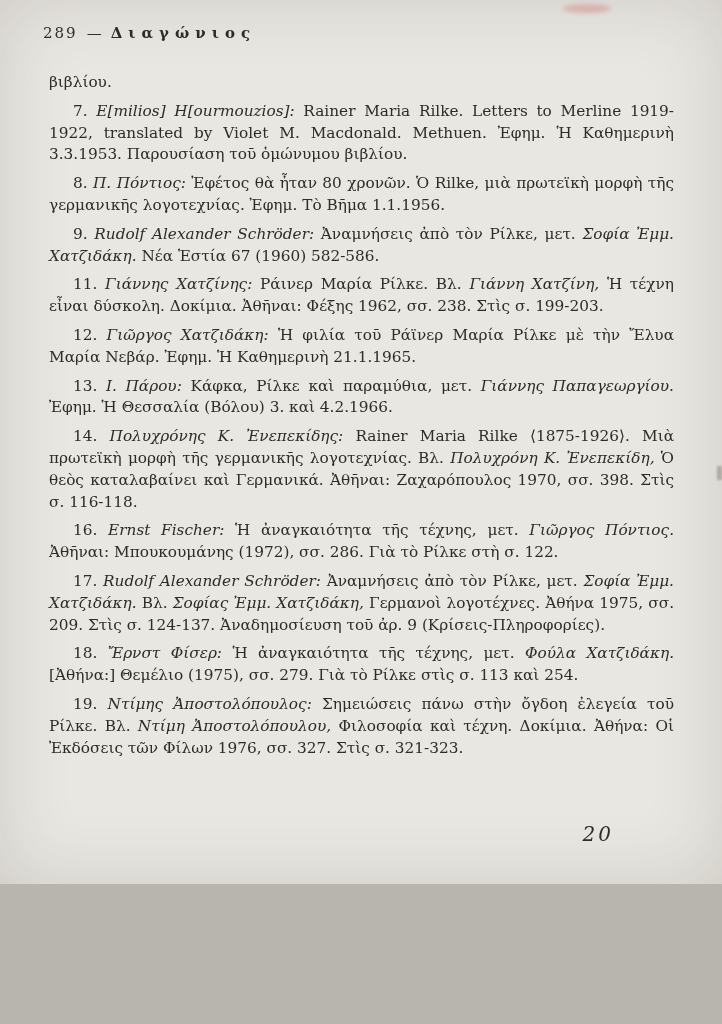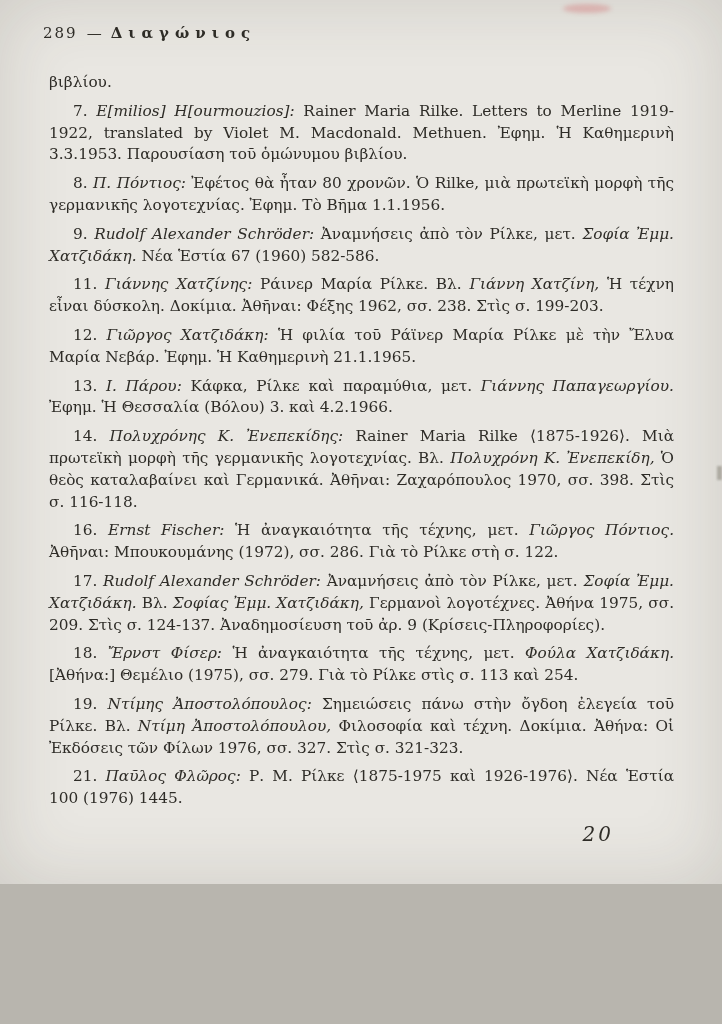--- a/index.html
+++ b/index.html
@@ -84,18 +84,17 @@
       <p class="entry"><span>8. </span><span class="it">Π. Πόντιος: </span><span>Ἐφέτος θὰ ἦταν 80 χρονῶν. Ὁ Rilke, μιὰ πρωτεϊκὴ μορφὴ τῆς γερμανικῆς λογοτεχνίας. Ἐφημ. Τὸ Βῆμα 1.1.1956.</span></p>
       <p class="entry"><span>9. </span><span class="it">Rudolf Alexander Schröder: </span><span>Ἀναμνήσεις ἀπὸ τὸν Ρίλκε, μετ. </span><span class="it">Σοφία Ἐμμ. Χατζιδάκη.</span><span> Νέα Ἑστία 67 (1960) 582-586.</span></p>
       <p class="entry"><span>11. </span><span class="it">Γιάννης Χατζίνης: </span><span>Ράινερ Μαρία Ρίλκε. Βλ. </span><span class="it">Γιάννη Χατζίνη,</span><span> Ἡ τέχνη εἶναι δύσκολη. Δοκίμια. Ἀθῆναι: Φέξης 1962, σσ. 238. Στὶς σ. 199-203.</span></p>
       <p class="entry"><span>12. </span><span class="it">Γιῶργος Χατζιδάκη: </span><span>Ἡ φιλία τοῦ Ράϊνερ Μαρία Ρίλκε μὲ τὴν Ἔλυα Μαρία Νεβάρ. Ἐφημ. Ἡ Καθημερινὴ 21.1.1965.</span></p>
       <p class="entry"><span>13. </span><span class="it">Ι. Πάρου: </span><span>Κάφκα, Ρίλκε καὶ παραμύθια, μετ. </span><span class="it">Γιάννης Παπαγεωργίου.</span><span> Ἐφημ. Ἡ Θεσσαλία (Βόλου) 3. καὶ 4.2.1966.</span></p>
       <p class="entry"><span>14. </span><span class="it">Πολυχρόνης Κ. Ἐνεπεκίδης: </span><span>Rainer Maria Rilke ⟨1875-1926⟩. Μιὰ πρωτεϊκὴ μορφὴ τῆς γερμανικῆς λογοτεχνίας. Βλ. </span><span class="it">Πολυχρόνη Κ. Ἐνεπεκίδη,</span><span> Ὁ θεὸς καταλαβαίνει καὶ Γερμανικά. Ἀθῆναι: Ζαχαρόπουλος 1970, σσ. 398. Στὶς σ. 116-118.</span></p>
       <p class="entry"><span>16. </span><span class="it">Ernst Fischer: </span><span>Ἡ ἀναγκαιότητα τῆς τέχνης, μετ. </span><span class="it">Γιῶργος Πόντιος.</span><span> Ἀθῆναι: Μπουκουμάνης (1972), σσ. 286. Γιὰ τὸ Ρίλκε στὴ σ. 122.</span></p>
       <p class="entry"><span>17. </span><span class="it">Rudolf Alexander Schröder: </span><span>Ἀναμνήσεις ἀπὸ τὸν Ρίλκε, μετ. </span><span class="it">Σοφία Ἐμμ. Χατζιδάκη.</span><span> Βλ. </span><span class="it">Σοφίας Ἐμμ. Χατζιδάκη,</span><span> Γερμανοὶ λογοτέχνες. Ἀθήνα 1975, σσ. 209. Στὶς σ. 124-137. Ἀναδημοσίευση τοῦ ἀρ. 9 (Κρίσεις-Πληροφορίες).</span></p>
       <p class="entry"><span>18. </span><span class="it">Ἔρνστ Φίσερ: </span><span>Ἡ ἀναγκαιότητα τῆς τέχνης, μετ. </span><span class="it">Φούλα Χατζιδάκη.</span><span> [Ἀθήνα:] Θεμέλιο (1975), σσ. 279. Γιὰ τὸ Ρίλκε στὶς σ. 113 καὶ 254.</span></p>
       <p class="entry"><span>19. </span><span class="it">Ντίμης Ἀποστολόπουλος: </span><span>Σημειώσεις πάνω στὴν ὄγδοη ἐλεγεία τοῦ Ρίλκε. Βλ. </span><span class="it">Ντίμη Ἀποστολόπουλου,</span><span> Φιλοσοφία καὶ τέχνη. Δοκίμια. Ἀθήνα: Οἱ Ἐκδόσεις τῶν Φίλων 1976, σσ. 327. Στὶς σ. 321-323.</span></p>
-      <p class="entry"><span>21. </span><span class="it">Παῦλος Φλῶρος: </span><span>Ρ. Μ. Ρίλκε ⟨1875-1975 καὶ 1926-1976⟩. Νέα Ἑστία 100 (1976) 1445.</span></p>
     </div>
 
   <div class="page-number">20</div>
 
 </div>
 
 </body></html>

